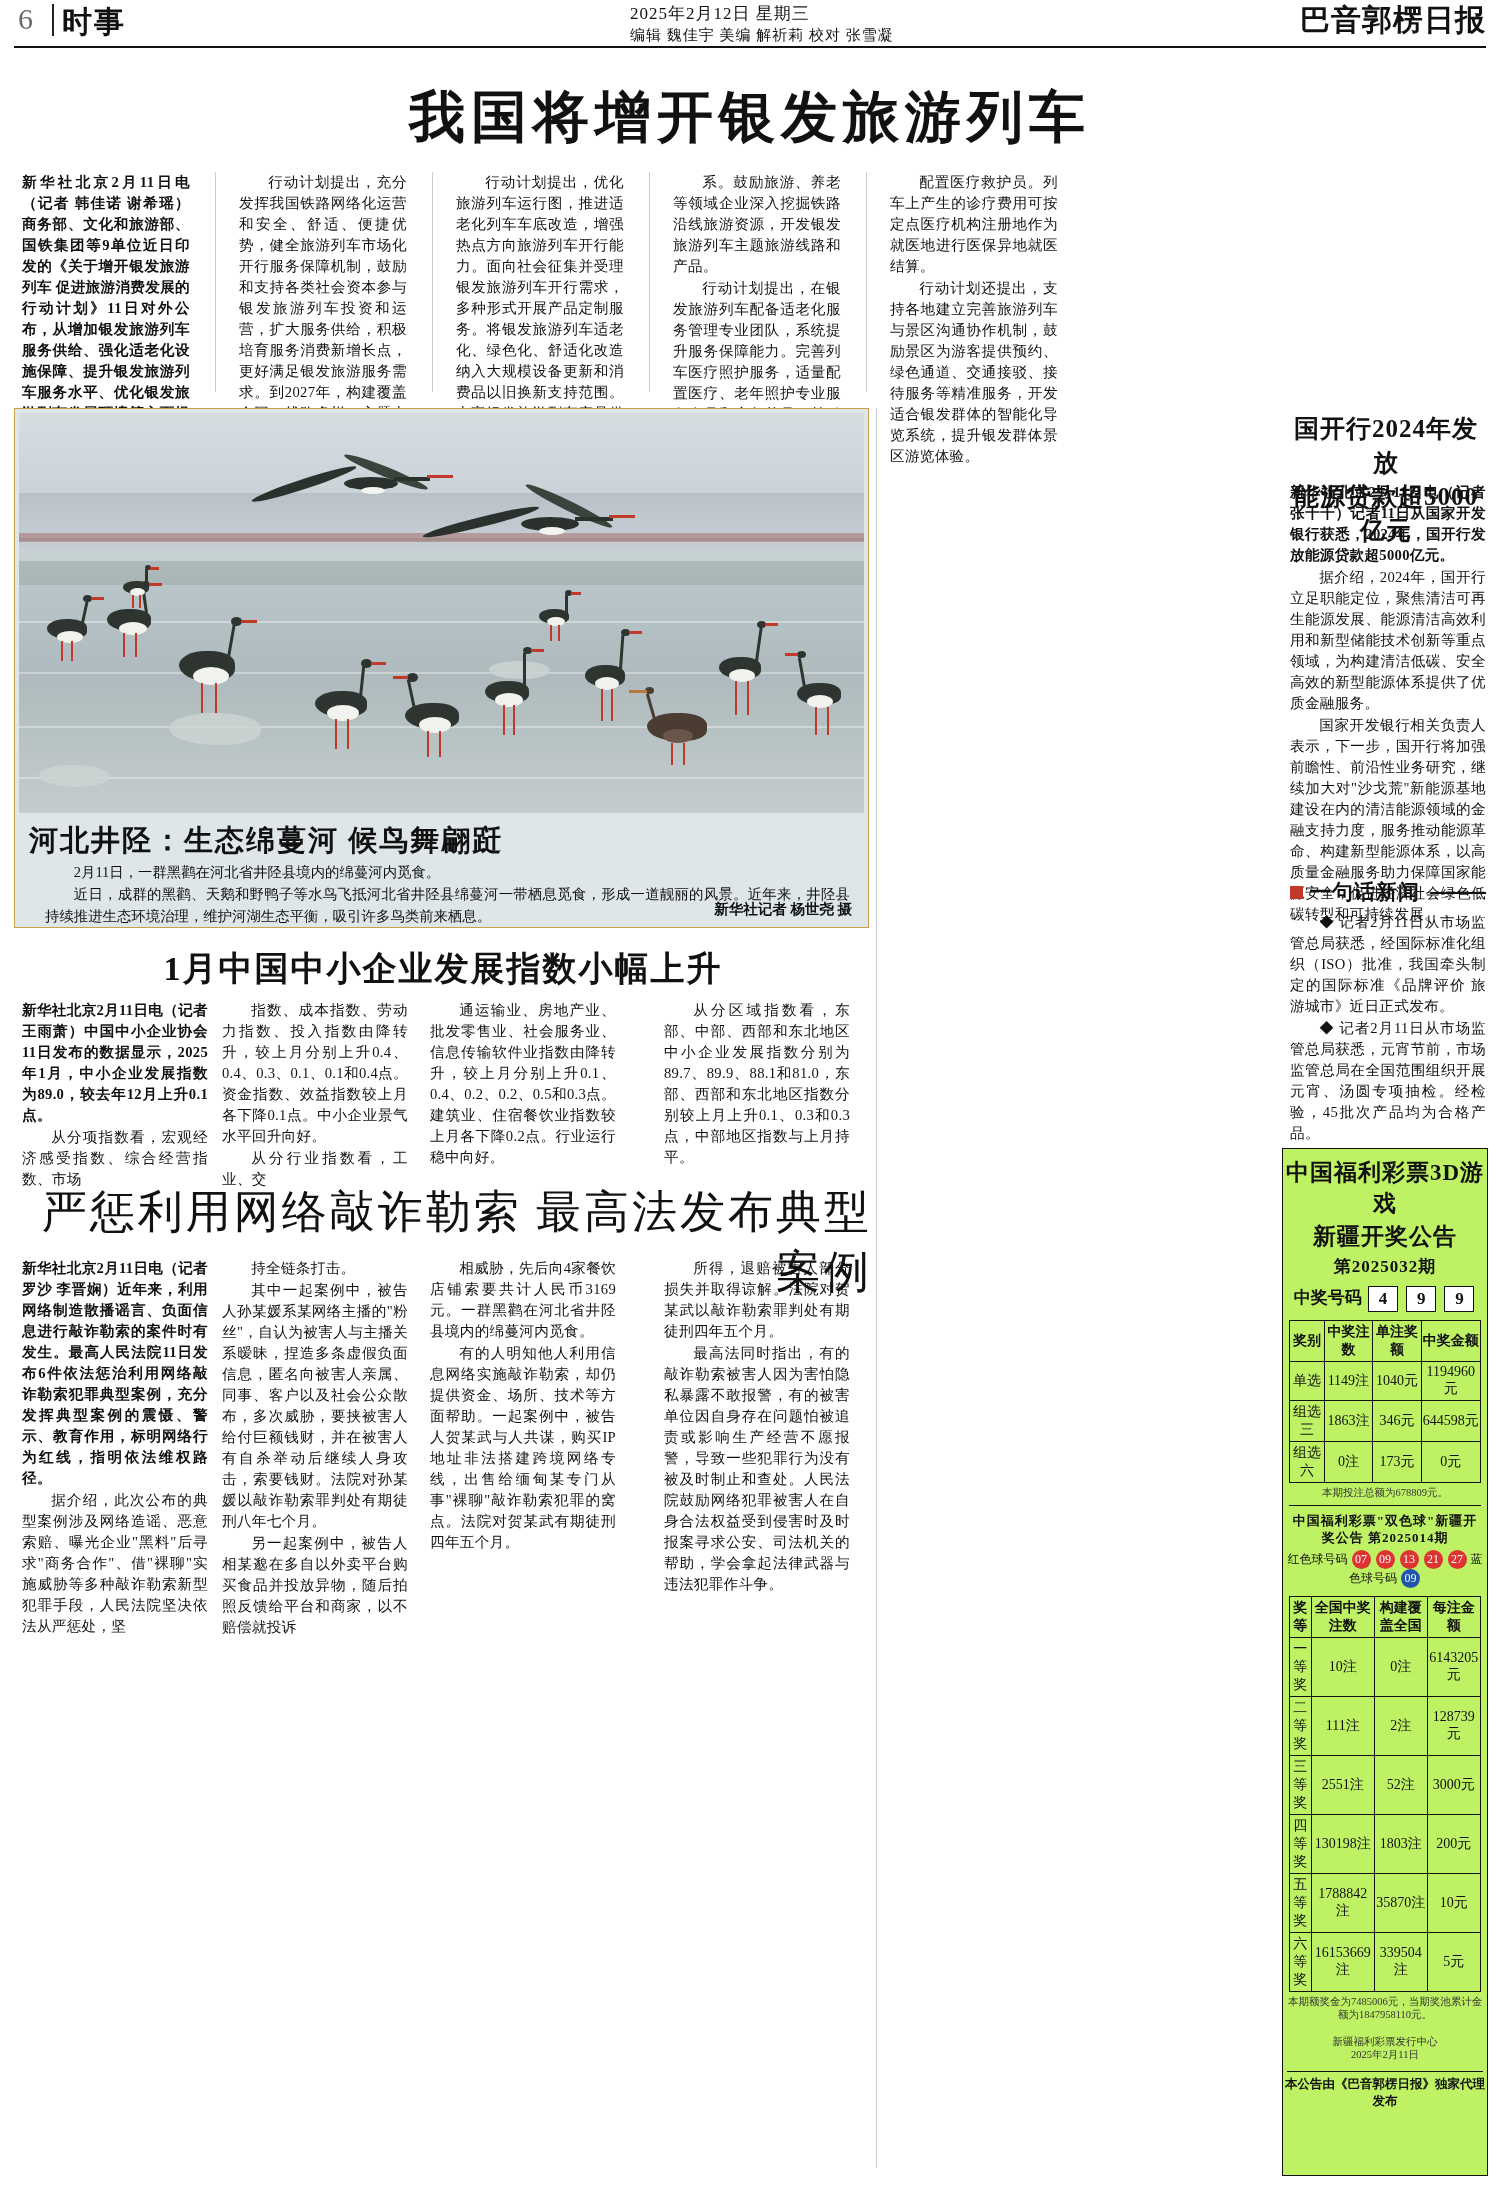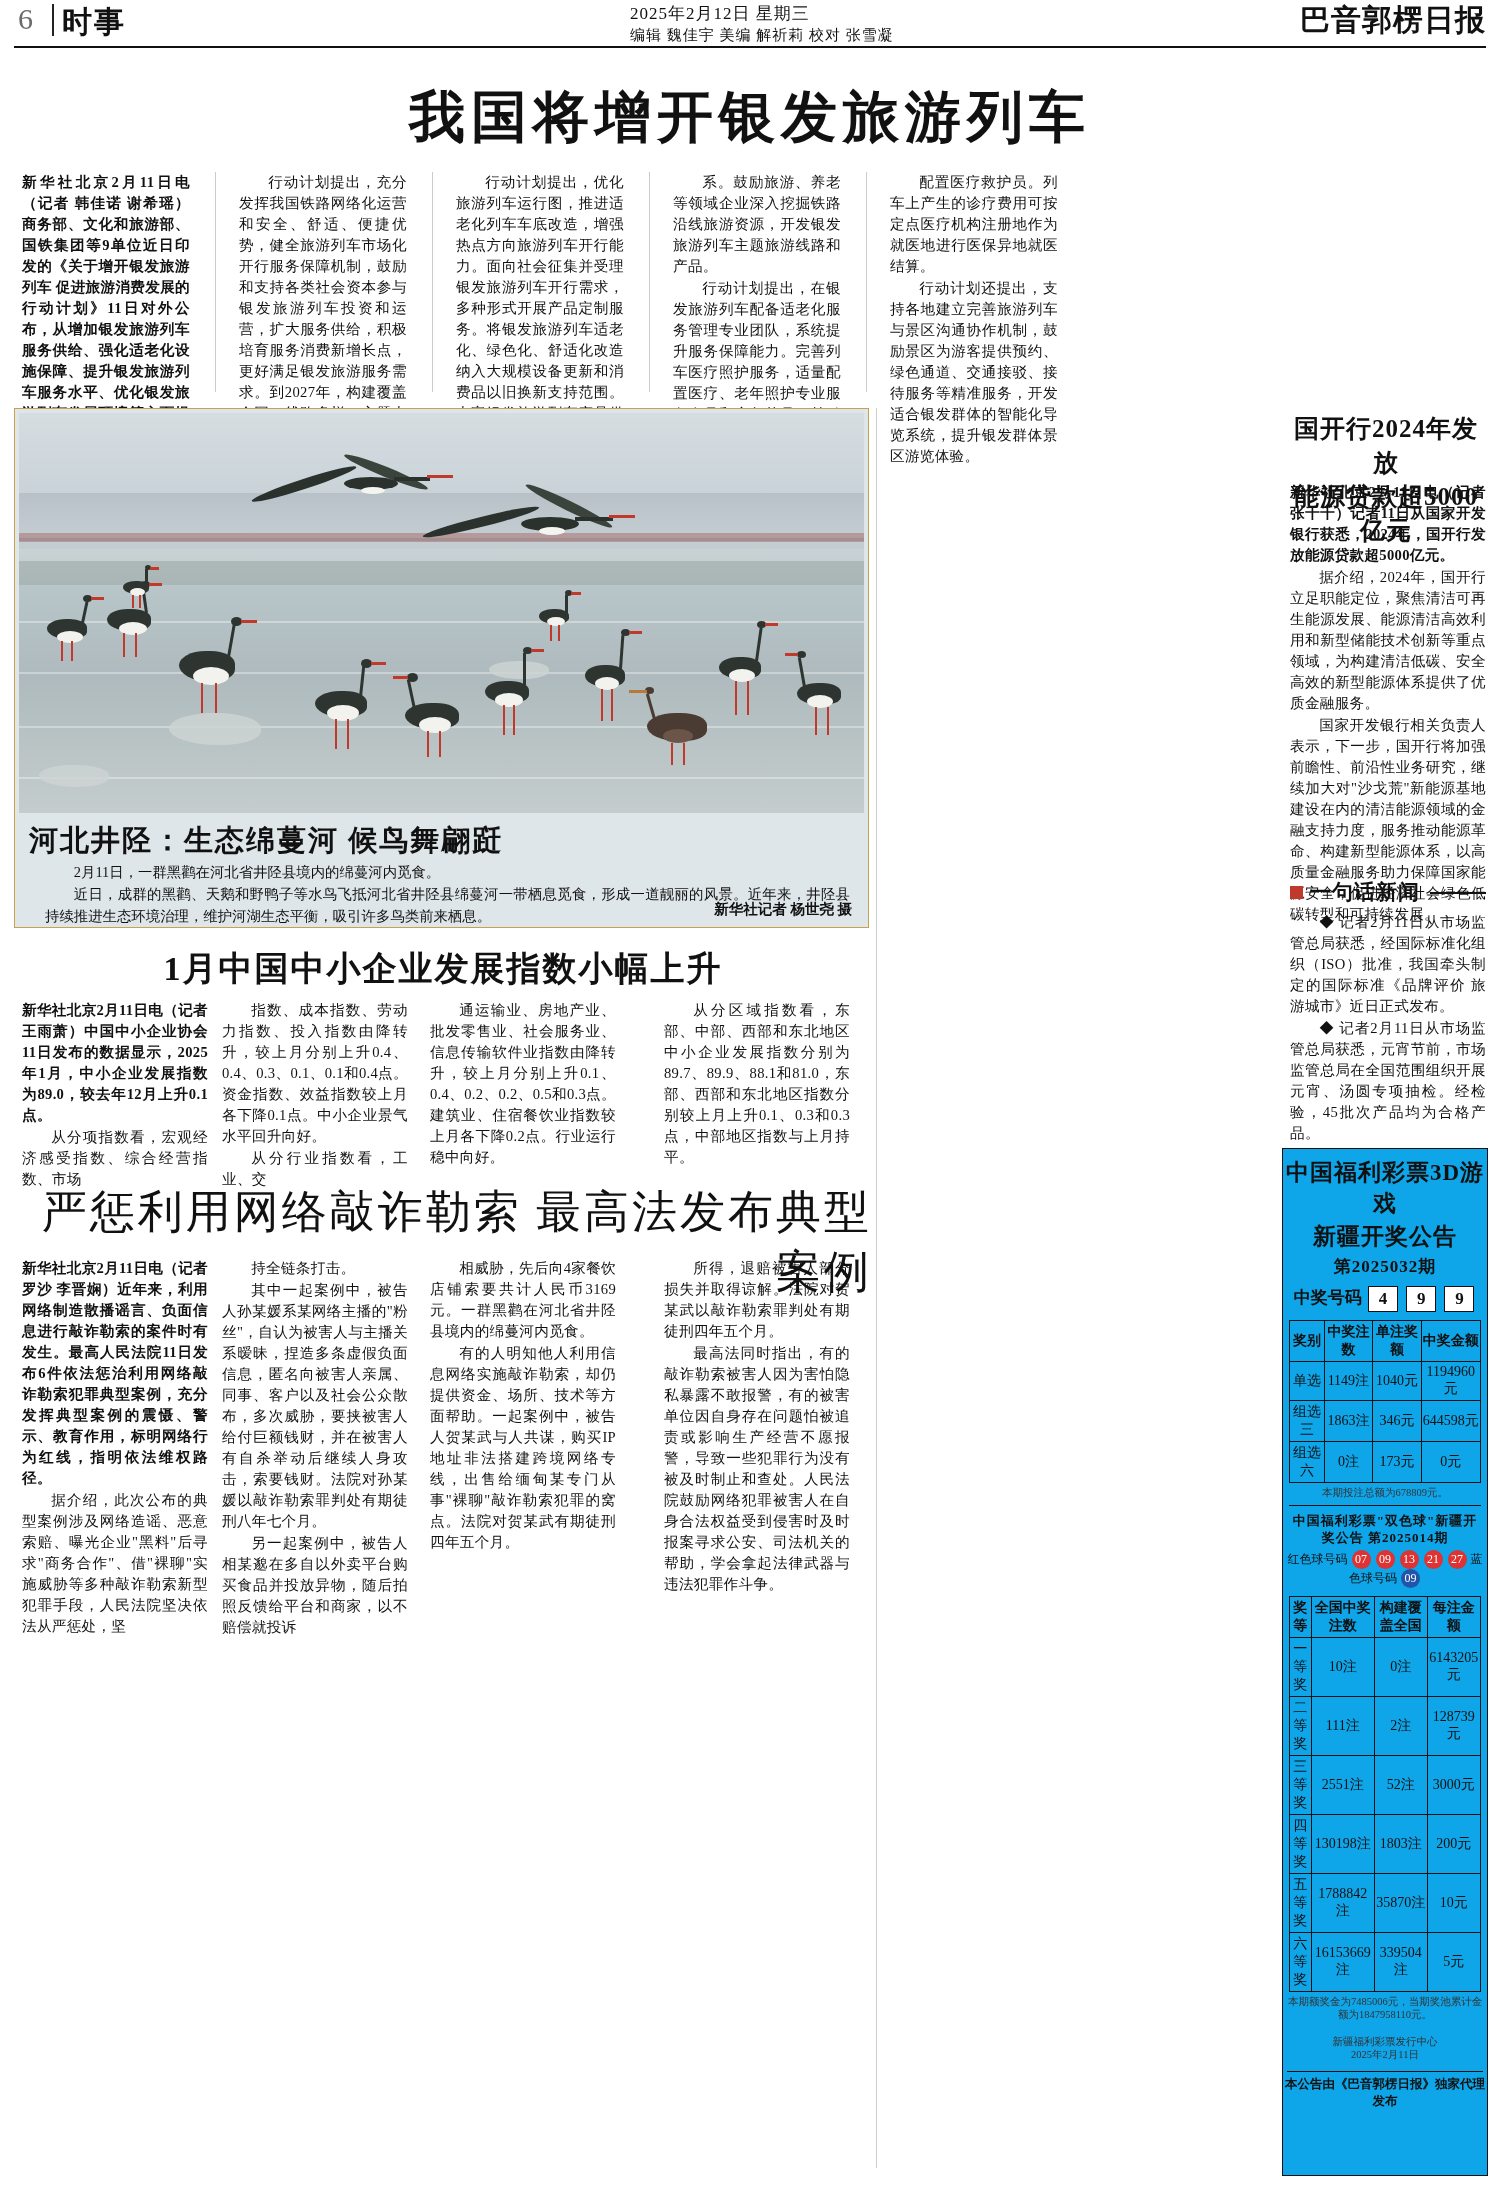--- a/index.html
+++ b/index.html
@@ -141,21 +141,21 @@
 
   
   .headline-3 {
     position:absolute; left:0; top:1190px; width:870px;
     text-align:right; font-size:45px; font-weight:normal; letter-spacing:3px;
   }
 
   
   .lottery {
     position:absolute; left:884px; top:1148px; width:602px; height:1028px;
-    border:1px solid #111; box-sizing:border-box; background:#0ea5e9;
+    border:1px solid #111; box-sizing:border-box; background:#bef264;
   }
   .lot-title {
     text-align:center; font-weight:bold; letter-spacing:1px;
   }
   .lot-t1 { margin-top:8px; font-size:23px; }
   .lot-t2 { font-size:23px; margin-top:2px; }
   .lot-t3 { font-size:17px; margin-top:3px; }
   .lot-numrow { margin-top:8px; text-align:center; font-size:17px; font-weight:bold; }
   .ball {
     display:inline-block; width:28px; height:24px; line-height:24px;

